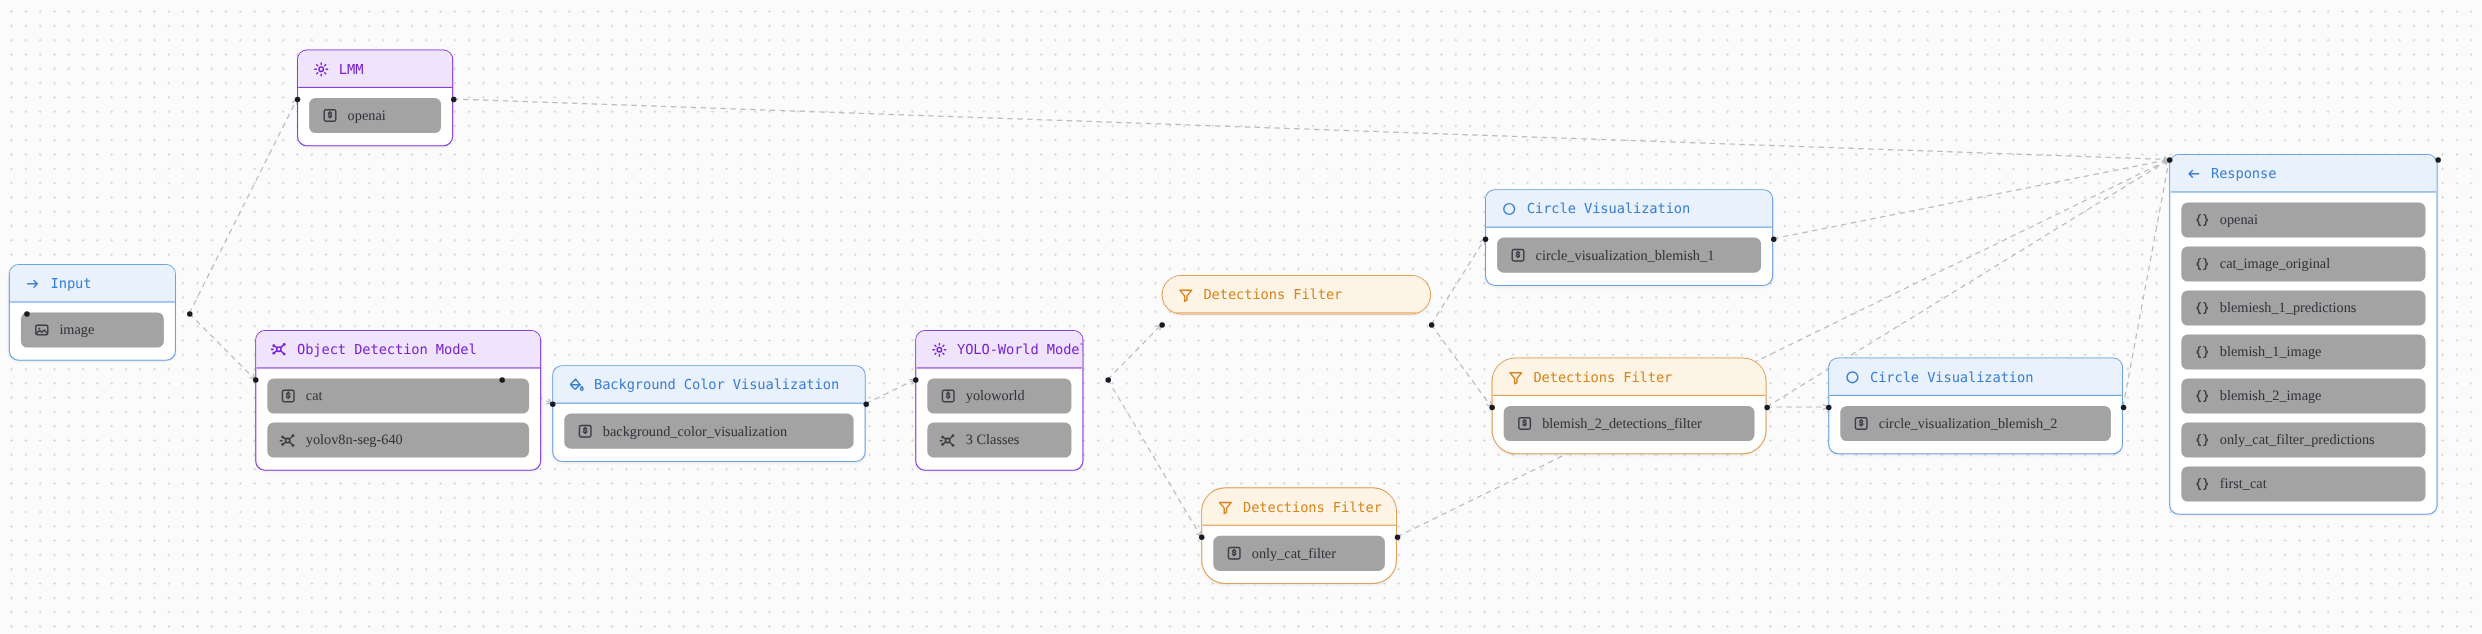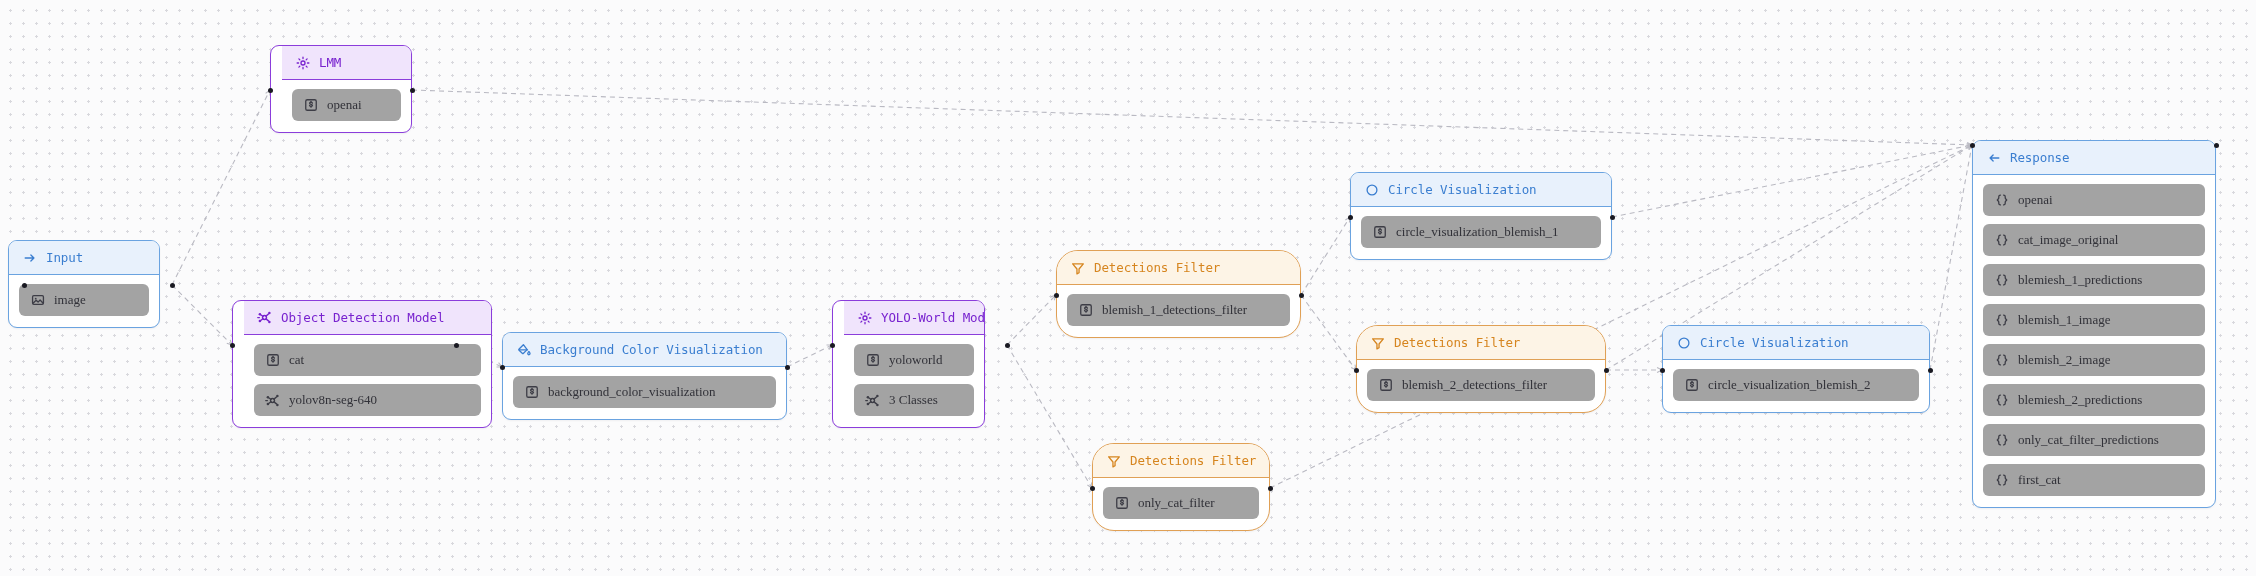--- a/index.html
+++ b/index.html
@@ -42,21 +42,21 @@
     padding:8px 11px;
     font-size:13px;
     color:#313138;
     white-space:nowrap;
     font-family:Liberation Serif, serif;
   }
   .row .ricon { flex:0 0 auto; display:flex; align-items:center; justify-content:center; width:15px; height:15px; color:#3d3d46; }
   .hdr .hicon { flex:0 0 auto; display:flex; align-items:center; justify-content:center; width:15px; height:15px; }
 
   
-  .v-purple { border-color:#8b3ddb;padding-left:11px; }
+  .v-purple { border-color:#8b3ddb; }
   .v-purple .hdr { background:#f0e4fc; color:#7822cf; border-bottom-color:#8b3ddb; }
   .v-purple .hdr .hicon { color:#7822cf; }
 
   .v-blue { border-color:#6aa3e0; }
   .v-blue .hdr { background:#e8f1fc; color:#3a7ed0; border-bottom-color:#6aa3e0; }
   .v-blue .hdr .hicon { color:#3a7ed0; }
 
   .v-orange { border-color:#e5a martins;border-radius:22px; }
   .v-orange { border-color:#e0a055; }
   .v-orange .hdr { background:#fdf4e6; color:#d6851f; border-bottom-color:#e0a055; }
@@ -251,32 +251,20 @@
       </div>
       <div class="node v-orange" style="left: 1056px; top: 250px; width: 245px;">
         <div class="hdr">
           <span class="hicon">
             <svg class="gi" width="14" height="14" viewBox="0 0 16 16">
               <path stroke="currentColor" fill="none" stroke-width="1.5" stroke-linecap="round" stroke-linejoin="round" d="M1.9 3.2h12.2L9.2 9.1v4.3l-2.4 1.3V9.1z"></path>
             </svg>
           </span>
           <span>Detections Filter</span>
         </div>
-        <div class="body">
-          <div class="row">
-            <span class="ricon">
-              <svg class="gi" width="14" height="14" viewBox="0 0 16 16">
-                <rect stroke="currentColor" fill="none" stroke-width="1.5" stroke-linecap="round" stroke-linejoin="round" x="2" y="2" width="12" height="12" rx="1.8"></rect>
-                <path stroke="currentColor" fill="none" stroke-width="1.5" stroke-linecap="round" stroke-linejoin="round" d="M9.6 5.9c0-.7-.7-1.1-1.6-1.1s-1.6.5-1.6 1.2.7 1 1.6 1.2 1.7.4 1.7 1.2-.8 1.2-1.7 1.2-1.7-.5-1.7-1.2"></path>
-                <path stroke="currentColor" fill="none" stroke-width="1.5" stroke-linecap="round" stroke-linejoin="round" d="M8 3.9v.9M8 9.6v.9"></path>
-              </svg>
-            </span>
-            <span>blemish_1_detections_filter</span>
-          </div>
-        </div>
       </div>
       <div class="node v-blue" style="left: 1350px; top: 172px; width: 262px;">
         <div class="hdr">
           <span class="hicon">
             <svg class="gi" width="14" height="14" viewBox="0 0 16 16">
               <circle stroke="currentColor" fill="none" stroke-width="1.5" stroke-linecap="round" stroke-linejoin="round" cx="8" cy="8" r="5.6"></circle>
             </svg>
           </span>
           <span>Circle Visualization</span>
         </div>
@@ -406,29 +394,20 @@
             <span>blemish_1_image</span>
           </div>
           <div class="row">
             <span class="ricon">
               <svg class="gi" width="14" height="14" viewBox="0 0 16 16">
                 <path stroke="currentColor" fill="none" stroke-width="1.5" stroke-linecap="round" stroke-linejoin="round" d="M6.2 2.4c-1.5 0-1.9.7-1.9 1.9v1.4c0 1-.5 1.6-1.5 1.6v1.4c1 0 1.5.6 1.5 1.6v1.4c0 1.2.4 1.9 1.9 1.9"></path>
                 <path stroke="currentColor" fill="none" stroke-width="1.5" stroke-linecap="round" stroke-linejoin="round" d="M9.8 2.4c1.5 0 1.9.7 1.9 1.9v1.4c0 1 .5 1.6 1.5 1.6v1.4c-1 0-1.5.6-1.5 1.6v1.4c0 1.2-.4 1.9-1.9 1.9"></path>
               </svg>
             </span>
             <span>blemish_2_image</span>
-          </div>
-          <div class="row">
-            <span class="ricon">
-              <svg class="gi" width="14" height="14" viewBox="0 0 16 16">
-                <path stroke="currentColor" fill="none" stroke-width="1.5" stroke-linecap="round" stroke-linejoin="round" d="M6.2 2.4c-1.5 0-1.9.7-1.9 1.9v1.4c0 1-.5 1.6-1.5 1.6v1.4c1 0 1.5.6 1.5 1.6v1.4c0 1.2.4 1.9 1.9 1.9"></path>
-                <path stroke="currentColor" fill="none" stroke-width="1.5" stroke-linecap="round" stroke-linejoin="round" d="M9.8 2.4c1.5 0 1.9.7 1.9 1.9v1.4c0 1 .5 1.6 1.5 1.6v1.4c-1 0-1.5.6-1.5 1.6v1.4c0 1.2-.4 1.9-1.9 1.9"></path>
-              </svg>
-            </span>
-            <span>blemiesh_2_predictions</span>
           </div>
           <div class="row">
             <span class="ricon">
               <svg class="gi" width="14" height="14" viewBox="0 0 16 16">
                 <path stroke="currentColor" fill="none" stroke-width="1.5" stroke-linecap="round" stroke-linejoin="round" d="M6.2 2.4c-1.5 0-1.9.7-1.9 1.9v1.4c0 1-.5 1.6-1.5 1.6v1.4c1 0 1.5.6 1.5 1.6v1.4c0 1.2.4 1.9 1.9 1.9"></path>
                 <path stroke="currentColor" fill="none" stroke-width="1.5" stroke-linecap="round" stroke-linejoin="round" d="M9.8 2.4c1.5 0 1.9.7 1.9 1.9v1.4c0 1 .5 1.6 1.5 1.6v1.4c-1 0-1.5.6-1.5 1.6v1.4c0 1.2-.4 1.9-1.9 1.9"></path>
               </svg>
             </span>
             <span>only_cat_filter_predictions</span>
           </div>

